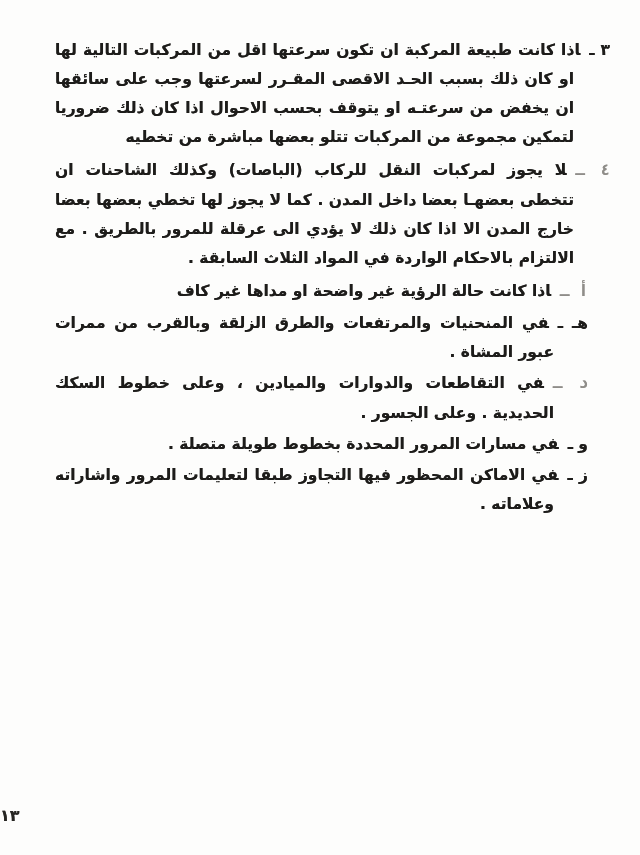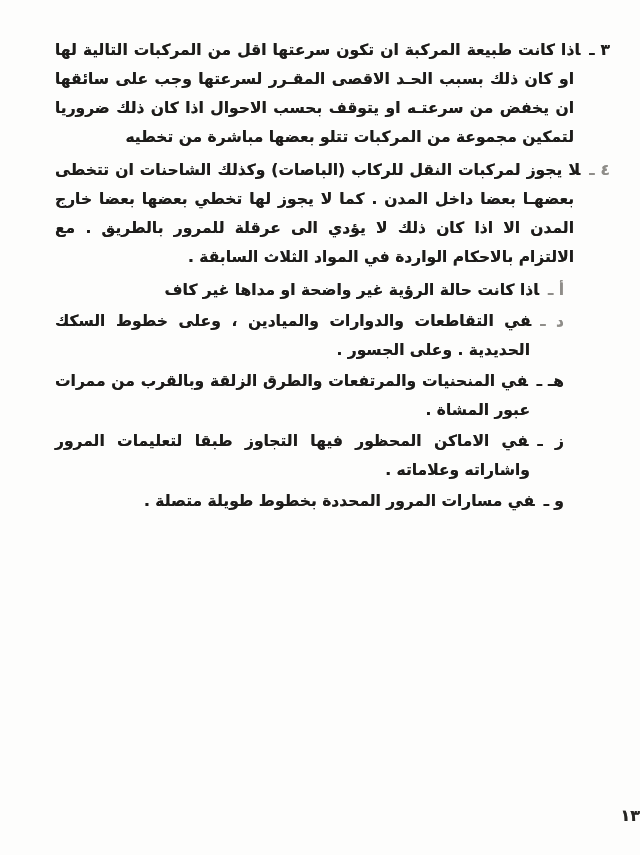--- a/index.html
+++ b/index.html
@@ -30,39 +30,40 @@
   }
   p.item {
     margin: 0 0 4px 0;
     padding-right: 36px;
     text-indent: -36px;
   }
   .sub-list {
     margin: 0;
   }
   p.sub-item {
-    margin: 0 46px 2px 0;
+    margin: 0 22px 2px 0;
     padding-right: 34px;
     text-indent: -34px;
   }
   .marker {
     display: inline;
     margin-left: 9px;
     white-space: nowrap;
   }
   .marker.faded {
     color: #8f8d89;
     text-shadow: 0 0 0.6px rgba(120,118,112,0.6);
+    font-family: Liberation Mono, monospace;
   }
   .page-number {
     position: absolute;
     top: 806px;
     left: 0;
     width: 100%;
-    text-align: right;
+    text-align: left;
     direction: rtl;
     font-size: 16px;
     font-weight: bold;
     color: #262522;
     text-shadow: 0 0 0.6px rgba(30,28,25,0.7);
     letter-spacing: 2px;
   }
 </style>
 </head>
 <body>
@@ -78,30 +79,30 @@
       <span class="marker faded">٤ ـ</span><span>لا يجوز لمركبات النقل للركاب (الباصات) وكذلك الشاحنات ان تتخطى بعضهـا بعضا داخل المدن . كما لا يجوز لها تخطي بعضها بعضا خارج المدن الا اذا كان ذلك لا يؤدي الى عرقلة للمرور بالطريق . مع الالتزام بالاحكام الواردة في المواد الثلاث السابقة .</span>
     </p>
 
     <section>
 
       <div class="sub-list">
         <p class="sub-item">
           <span class="marker faded">أ ـ</span><span>اذا كانت حالة الرؤية غير واضحة او مداها غير كاف</span>
         </p>
         <p class="sub-item">
+          <span class="marker">هـ ـ</span><span>في المنحنيات والمرتفعات والطرق الزلقة وبالقرب من ممرات عبور المشاة .</span>
+        </p>
+        <p class="sub-item">
           <span class="marker faded">د ـ</span><span>في التقاطعات والدوارات والميادين ، وعلى خطوط السكك الحديدية . وعلى الجسور .</span>
         </p>
         <p class="sub-item">
-          <span class="marker">هـ ـ</span><span>في المنحنيات والمرتفعات والطرق الزلقة وبالقرب من ممرات عبور المشاة .</span>
+          <span class="marker">و ـ</span><span>في مسارات المرور المحددة بخطوط طويلة متصلة .</span>
         </p>
         <p class="sub-item">
           <span class="marker">ز ـ</span><span>في الاماكن المحظور فيها التجاوز طبقا لتعليمات المرور واشاراته وعلاماته .</span>
-        </p>
-        <p class="sub-item">
-          <span class="marker">و ـ</span><span>في مسارات المرور المحددة بخطوط طويلة متصلة .</span>
         </p>
       </div>
     </section>
 
   </div>
 
   <div class="page-number">١٣</div>
 </div>
 
 </body></html>

